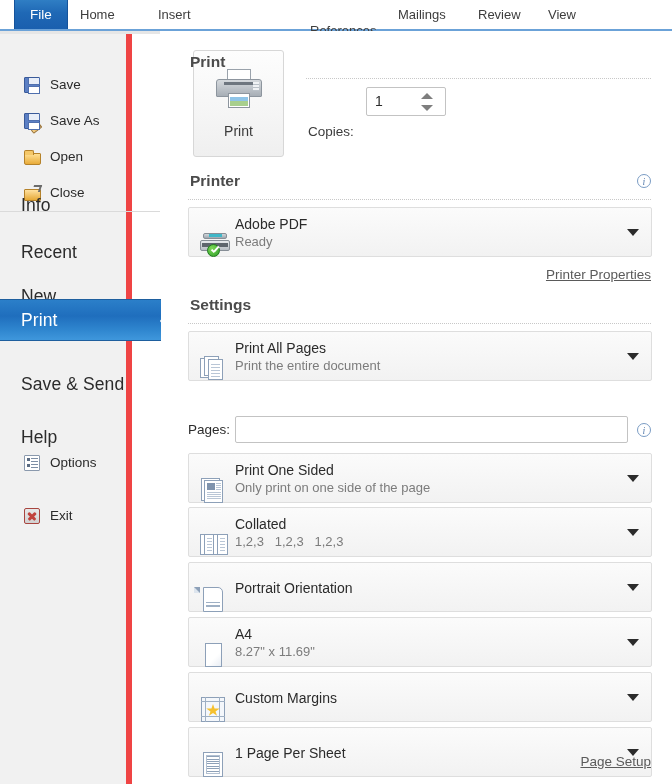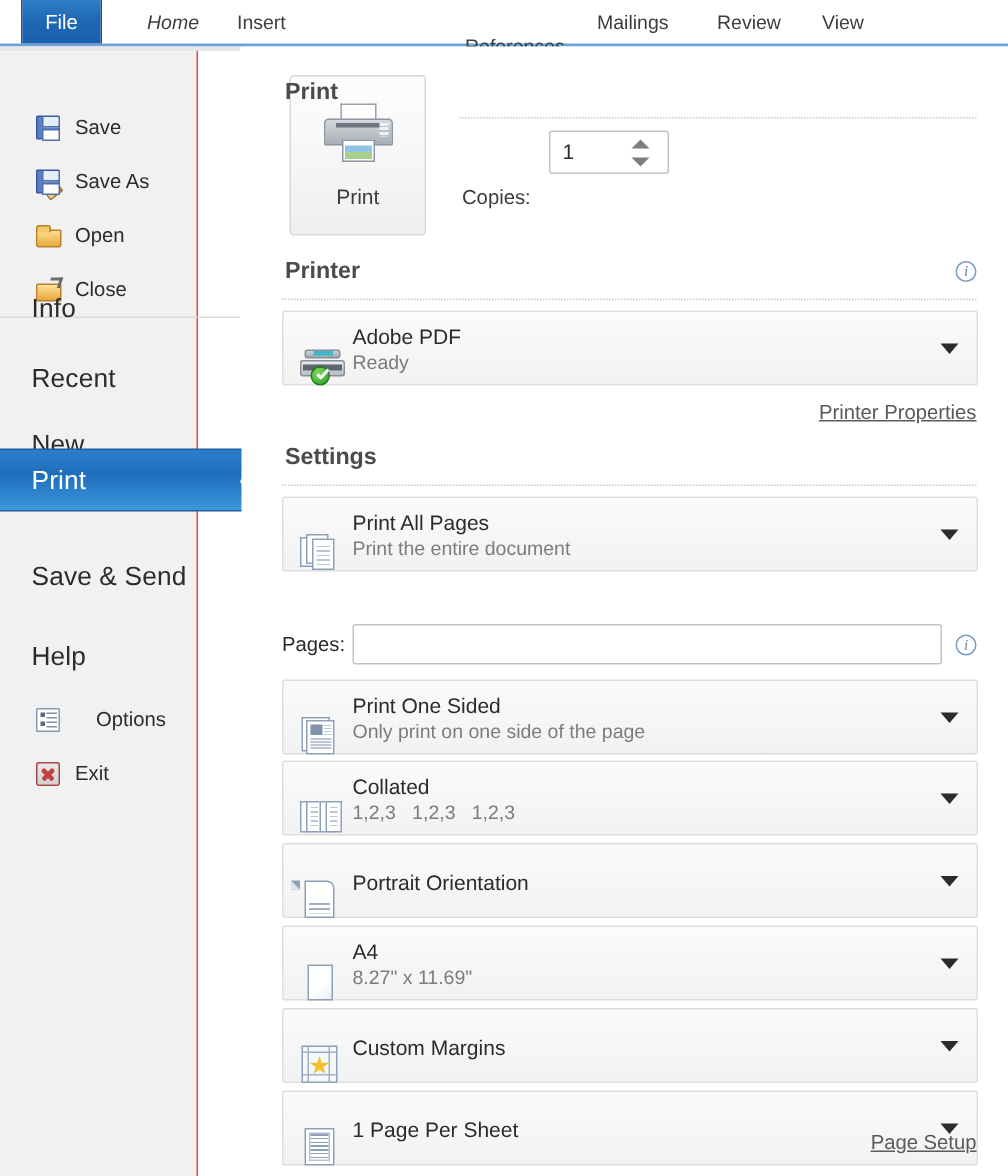--- a/index.html
+++ b/index.html
@@ -30,21 +30,21 @@
   .rib-tab {
     position:absolute; top:0; height:29px;
     display:flex; align-items:center; justify-content:center;
     color:#3d3d3d; font-size:13px; padding:0 8px;
   }
 
   
   #sidebar {
     position:absolute; left:0; top:31px; width:132px; height:753px;
     background:#f1f1f1;
-    border-right:1px solid #ef4444;
+    border-right:6px solid #ef4444;
   }
   #sidebar:before{
     content:""; position:absolute; left:0; top:0; width:160px; height:3px;
     background:#e6e6e6;
   }
   .side-small {
     position:absolute; left:0; width:160px; height:35px;
     display:flex; align-items:center; padding-left:24px;
     font-size:13.5px; color:#2b2b2b;
   }
@@ -232,21 +232,21 @@
   }
 </style>
 </head>
 <body>
 
 <div id="ribbon">
   <div class="tabstrip">
     <div class="file-tab">
       <span>File</span>
     </div>
-    <div class="rib-tab" style="left:90px;font-style:italic;">
+    <div class="rib-tab" style="left:72px;">
       <span>Home</span>
     </div>
     <div class="rib-tab" style="left:150px;">
       <span>Insert</span>
     </div>
     <div class="rib-tab" style="left:302px;margin-top:16px;">
       <span>References</span>
     </div>
     <div class="rib-tab" style="left:390px;">
       <span>Mailings</span>
@@ -301,21 +301,21 @@
     <span class="notch"></span>
   </div>
 
   <div class="side-big" style="top:332px;">
     <span>Save &amp; Send</span>
   </div>
   <div class="side-big" style="top:385px;">
     <span>Help</span>
   </div>
 
-  <div class="side-small" style="top:431px;gap:14px;">
+  <div class="side-small" style="top:414px;">
     <span class="ico16 doc-opt"></span>
     <span class="lbl">Options</span>
   </div>
   <div class="side-small" style="top:467px;">
     <span class="ico16 exit-x"></span>
     <span class="lbl">Exit</span>
   </div>
 </div>
 
 <div id="vdivider"></div>

